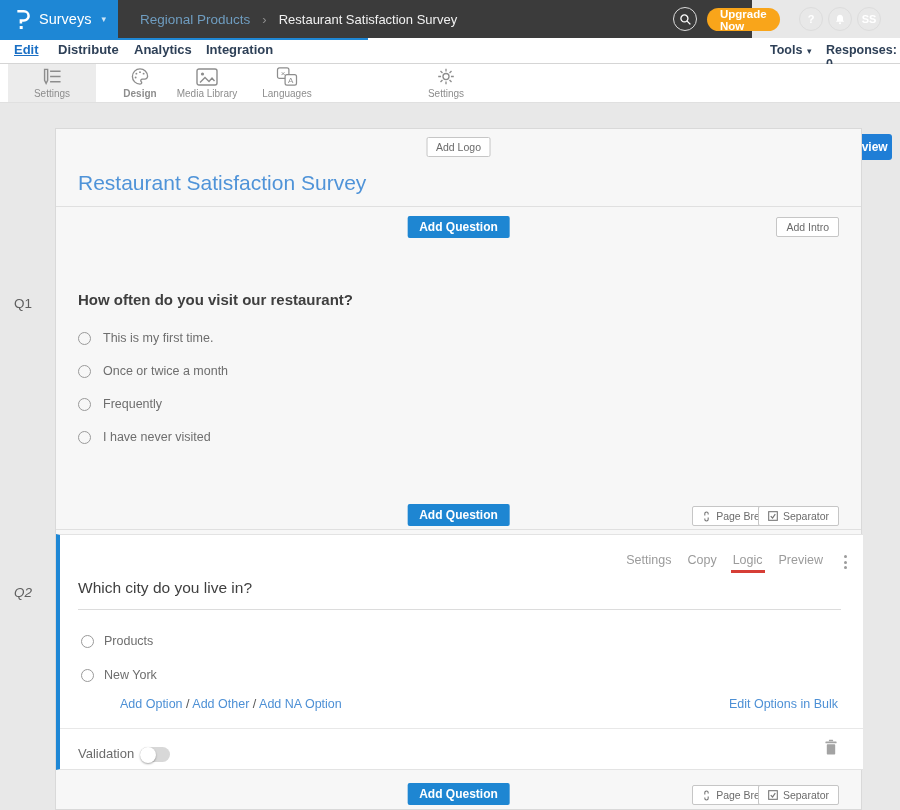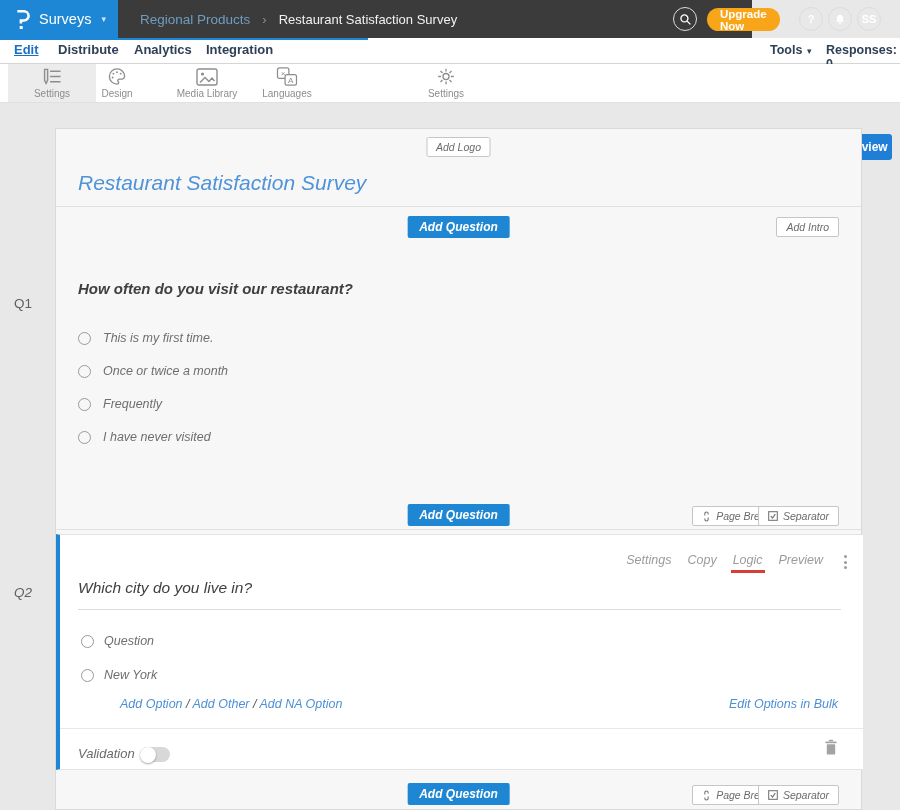--- a/index.html
+++ b/index.html
@@ -40,21 +40,21 @@
     justify-content:center; gap:2px; color:#8d8d8d; font-size:10px; cursor:pointer; }
   .tool-tab.active { background:#ececec; }
   .url-box { position:absolute; left:580px; top:70px; width:143px; height:26px; background:#f2f2f2;
     border:1px solid #c9c9c9; border-radius:3px; display:flex; align-items:center; padding:0 6px; gap:4px; }
   .url-text { flex:1; font-size:10.5px; color:#555; white-space:nowrap; overflow:hidden; }
   .preview-btn { position:absolute; left:818px; top:70px; width:74px; height:26px; background:#1f7ed6; border-radius:3px;
     color:#fff; font-size:12px; font-weight:bold; display:flex; align-items:center; justify-content:center; gap:5px; cursor:pointer; }
 
   
   .survey-card { position:absolute; left:55px; top:128px; width:807px; height:682px;
-    background:#f7f7f7; border:1px solid #d9d9d9;font-style:italic; }
+    background:#f7f7f7; border:1px solid #d9d9d9; }
   .qside-label { position:absolute; left:14px; font-size:13.5px; color:#5f5f5f; }
   .hdr-divider { position:absolute; left:0; width:100%; height:1px; background:#e0e0e0; }
 
   .btn-outline { background:#fff; border:1px solid #c6c6c6; border-radius:2px; color:#6b6b6b;
     font-size:10.5px; display:inline-flex; align-items:center; gap:5px; padding:3px 9px; cursor:pointer; }
   .btn-primary { background:#1e86d2; border-radius:2px; color:#fff; font-size:12px; font-weight:bold;
     padding:4px 12px; display:inline-flex; align-items:center; cursor:pointer; }
 
   .add-logo { position:absolute; top:8px; left:50%; transform:translateX(-50%); }
   .survey-title { position:absolute; left:22px; top:42px; font-size:21px; color:#4f93d8; cursor:text; }
@@ -144,21 +144,21 @@
 <div class="toolbar">
   <div class="tool-tab active" style="left:8px; width:88px;">
     <span>
       <svg width="22" height="19" viewBox="0 0 22 20" stroke="#8d8d8d" stroke-width="1.5" fill="none">
         <path d="M9 4.5 h11 M9 10 h11 M9 15.5 h11"></path>
           <path d="M3.2 2.5 v11.5 l1.6 3.2 1.6-3.2 V2.5 z"></path>
       </svg>
     </span>
     <span>Settings</span>
   </div>
-  <div class="tool-tab" style="left:82px; width:70px;">
+  <div class="tool-tab" style="left:105px; width:70px;font-weight:bold;">
     <span>
       <svg width="20" height="19" viewBox="0 0 20 20">
         <path d="M10 2 a8 8 0 1 0 0 16 c2.2 0 2.1-1.7 1.2-2.7 -0.9-1.1-0.3-2.5 1.4-2.5 h2.4 a3 3 0 0 0 3-3 A8 8 0 0 0 10 2z" fill="none" stroke="#8d8d8d" stroke-width="1.4"></path>
         <circle cx="6.2" cy="7" r="1" fill="#8d8d8d"></circle>
           <circle cx="10" cy="5.4" r="1" fill="#8d8d8d"></circle>
           <circle cx="13.8" cy="7" r="1" fill="#8d8d8d"></circle>
           <circle cx="5.4" cy="11" r="1" fill="#8d8d8d"></circle>
       </svg>
     </span>
     <span>Design</span>
@@ -218,21 +218,21 @@
 
 <div class="survey-card">
 
   <div class="btn-outline add-logo">Add Logo</div>
   <div class="survey-title">Restaurant Satisfaction Survey</div>
   <div class="hdr-divider" style="top:77px;"></div>
 
   <div class="btn-primary addq" style="top:87px;">Add Question</div>
   <div class="btn-outline" style="position:absolute; top:88px; right:22px;">Add Intro</div>
 
-  <div class="q-text" style="top:151px;">How often do you visit our restaurant?</div>
+  <div class="q-text" style="top:162px;">How often do you visit our restaurant?</div>
   <span class="radio" style="left:22px; top:203px;"></span>
   <span class="opt-label" style="left:47px; top:202px;">This is my first time.</span>
   <span class="radio" style="left:22px; top:236px;"></span>
   <span class="opt-label" style="left:47px; top:235px;">Once or twice a month</span>
   <span class="radio" style="left:22px; top:269px;"></span>
   <span class="opt-label" style="left:47px; top:268px;">Frequently</span>
   <span class="radio" style="left:22px; top:302px;"></span>
   <span class="opt-label" style="left:47px; top:301px;">I have never visited</span>
 
   <div class="btn-primary addq" style="top:375px;">Add Question</div>
@@ -266,21 +266,21 @@
     <div class="kebab">
         <i></i>
         <i></i>
         <i></i>
       </div>
 
     <div class="q2-text">Which city do you live in?</div>
     <div class="q2-underline"></div>
 
     <span class="radio" style="left:21px; top:100px;"></span>
-    <span class="opt-label" style="left:44px; top:99px;">Question</span>
+    <span class="opt-label" style="left:44px; top:99px;">Products</span>
     <span class="radio" style="left:21px; top:134px;"></span>
     <span class="opt-label" style="left:44px; top:133px;">New York</span>
 
     <div class="link-row">
       <span class="link-blue">Add Option</span>
       <span>/</span>
       <span class="link-blue">Add Other</span>
       <span>/</span>
       <span class="link-blue">Add NA Option</span>
     </div>

